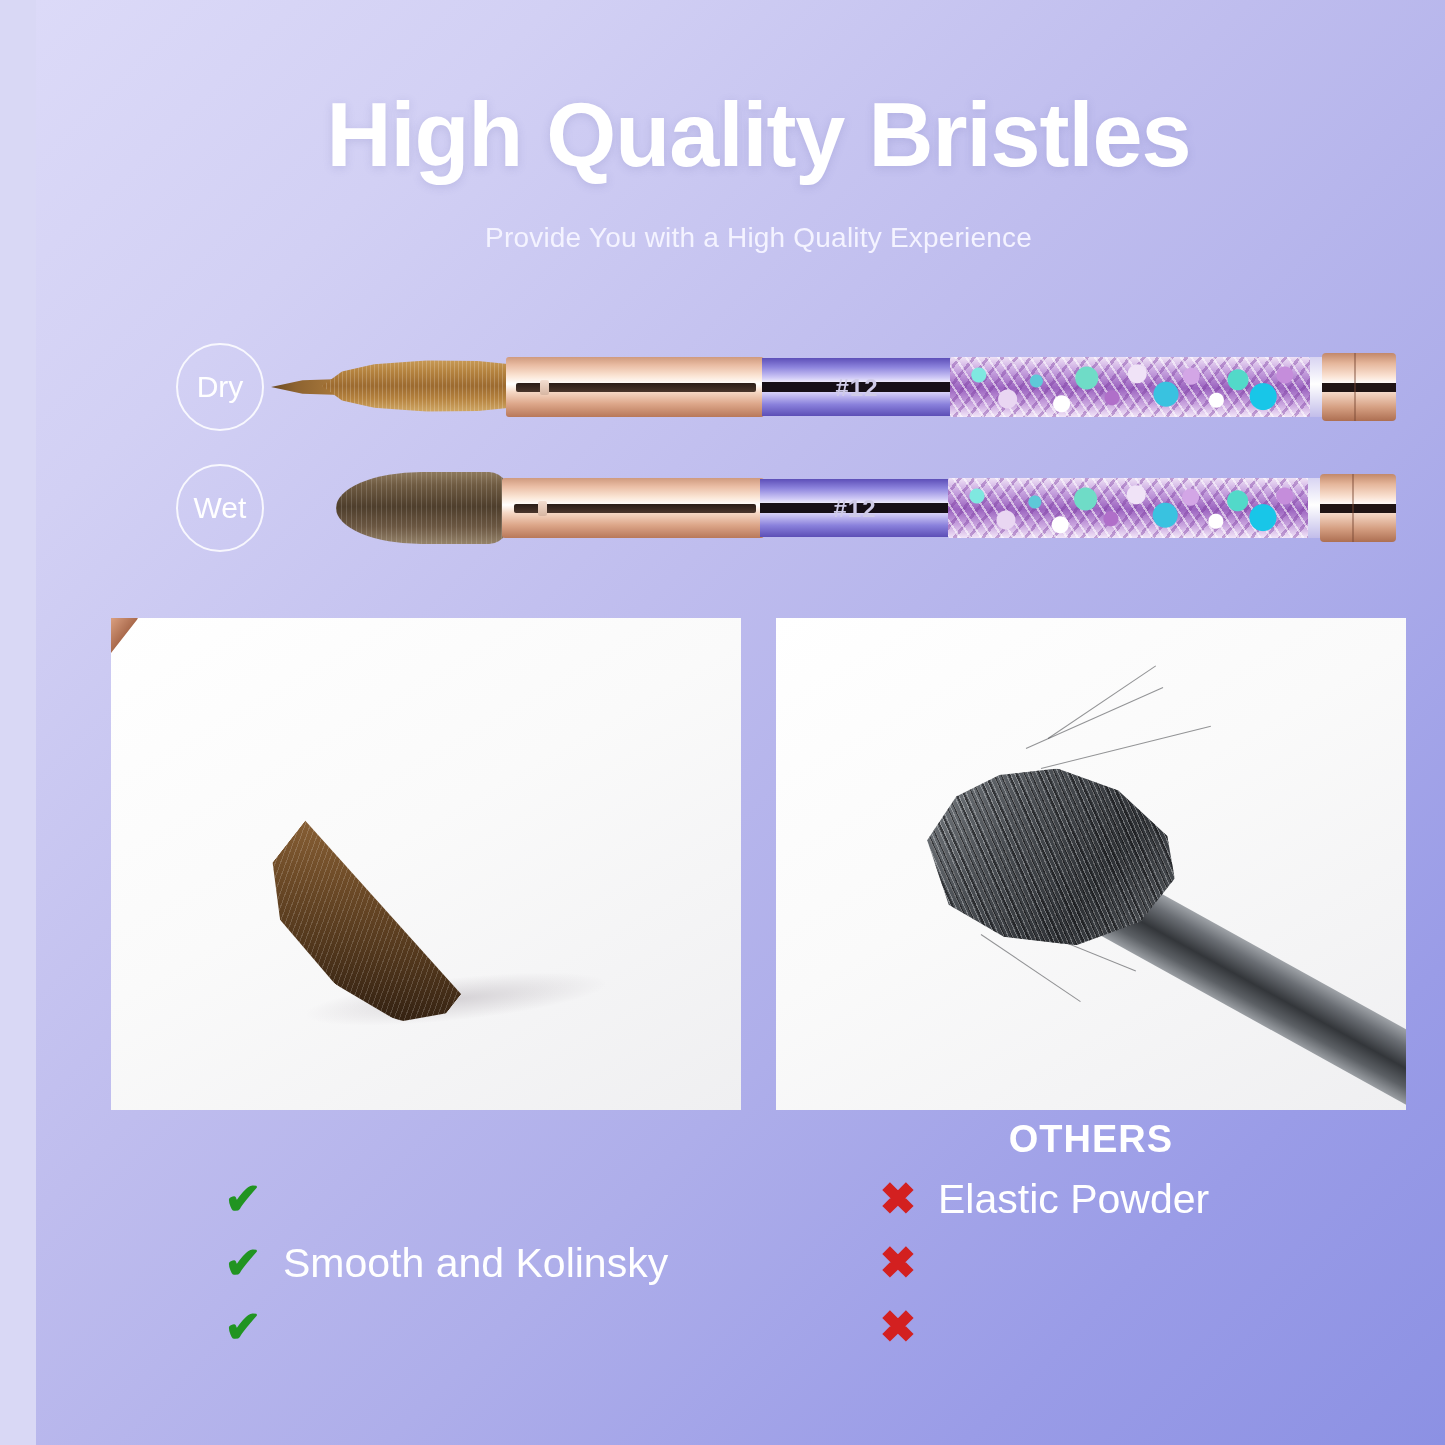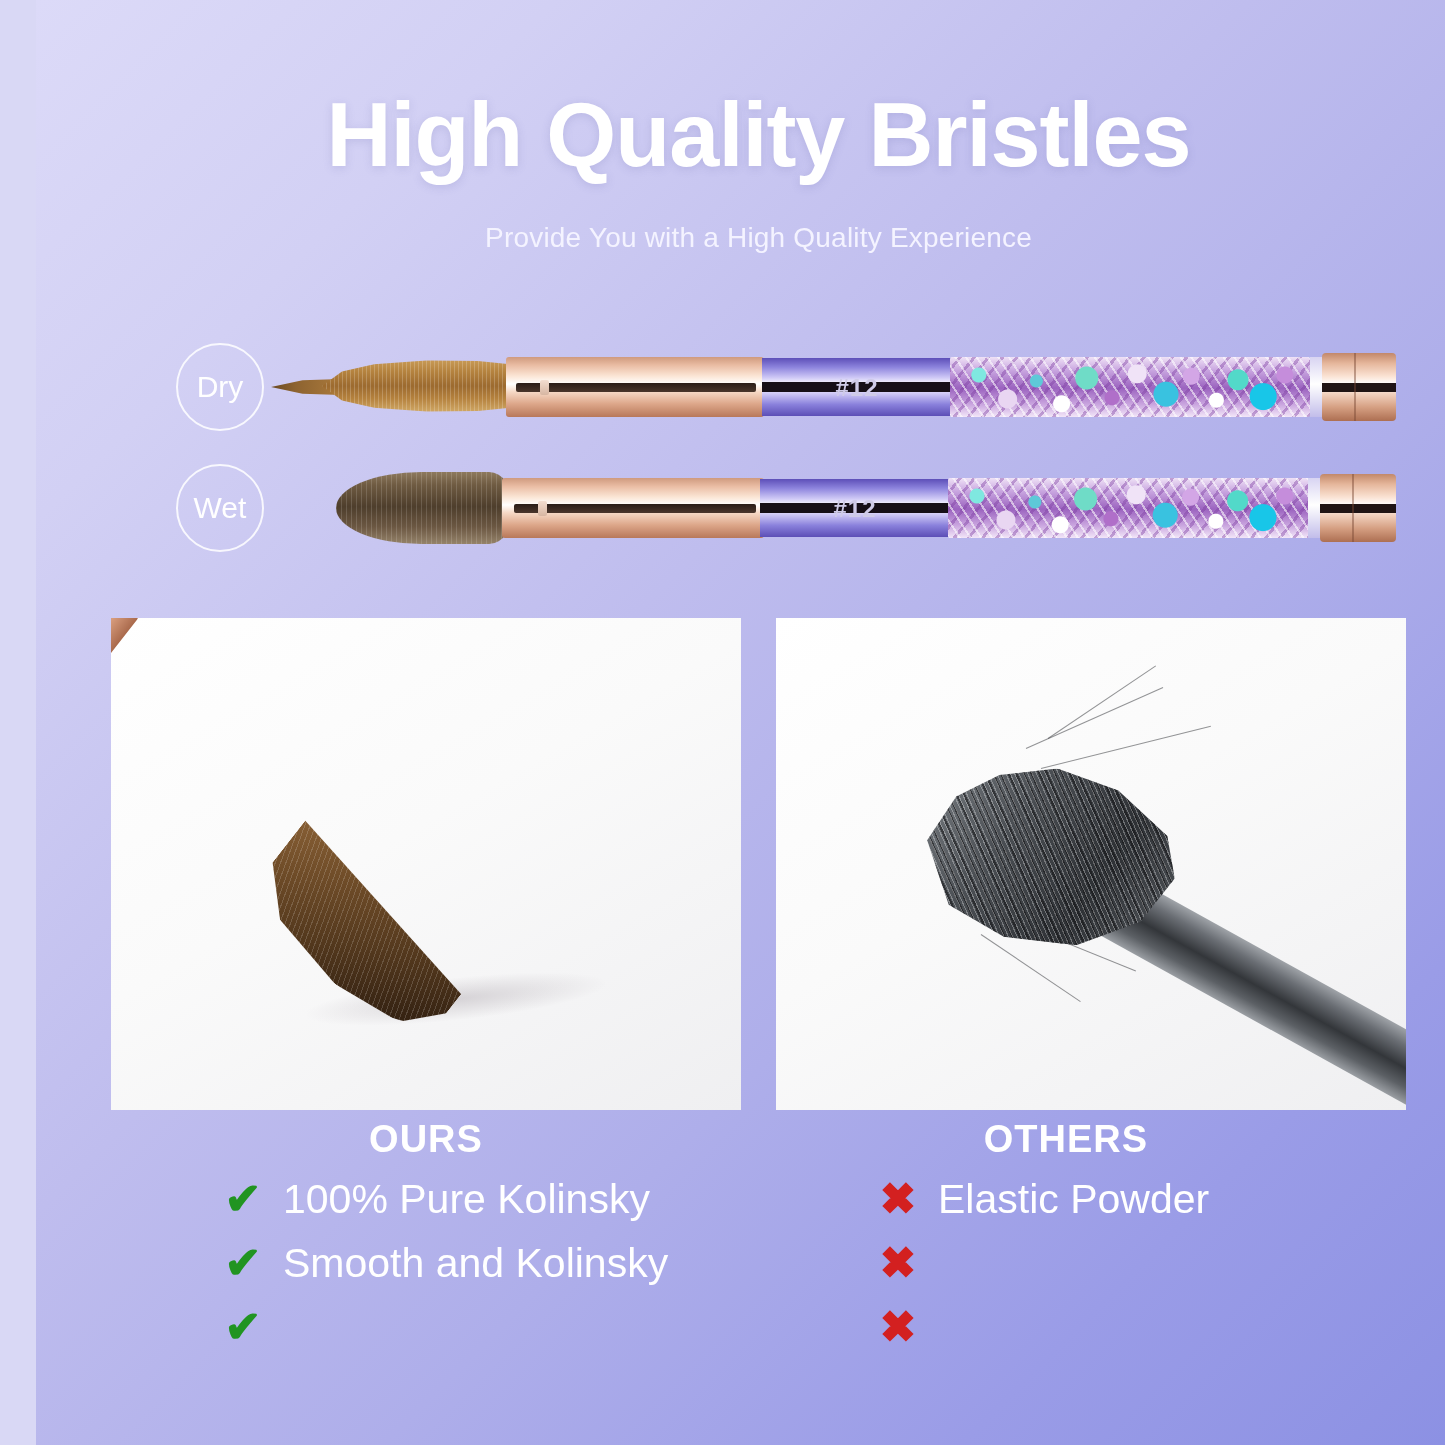--- a/index.html
+++ b/index.html
@@ -210,21 +210,21 @@
     background:linear-gradient(180deg,#b9bdc2,#74787d);
     transform:rotate(29deg);transform-origin:top left;border-radius:3px;
   }
 
   
   .col-title{
     position:absolute;top:1118px;width:630px;text-align:center;
     color:#ffffff;font-size:38px;font-weight:bold;letter-spacing:1px;
   }
   #title-ours{left:75px;}
-  #title-others{left:715px;text-align:center;}
+  #title-others{left:740px;text-align:center;}
 
   .feature-list{position:absolute;top:1168px;width:630px;}
   #list-ours{left:75px;}
   #list-others{left:740px;}
 
   .feature-item{
     display:flex;align-items:center;height:62px;margin-bottom:2px;
     padding-left:110px;
   }
   .mark{
@@ -294,27 +294,25 @@
     <div class="others-shaft"></div>
     <div class="others-band"></div>
     <div class="others-tuft"></div>
     <div class="stray" style="left:250px;top:130px;width:150px;transform:rotate(-24deg);"></div>
     <div class="stray" style="left:265px;top:150px;width:175px;transform:rotate(-14deg);"></div>
     <div class="stray" style="left:230px;top:300px;width:140px;transform:rotate(22deg);"></div>
     <div class="stray" style="left:205px;top:316px;width:120px;transform:rotate(34deg);"></div>
     <div class="stray" style="left:272px;top:120px;width:130px;transform:rotate(-34deg);"></div>
   </div>
 
-  <div class="col-title" id="title-ours">OURS</div>
   <div class="col-title" id="title-others">OTHERS</div>
 
   <div class="feature-list" id="list-ours">
     <div class="feature-item">
       <span class="mark mark-check">✔</span>
-      <span class="feature-text">100% Pure Kolinsky</span>
     </div>
     <div class="feature-item">
       <span class="mark mark-check">✔</span>
       <span class="feature-text">Smooth and Kolinsky</span>
     </div>
     <div class="feature-item">
       <span class="mark mark-check">✔</span>
     </div>
   </div>
 

